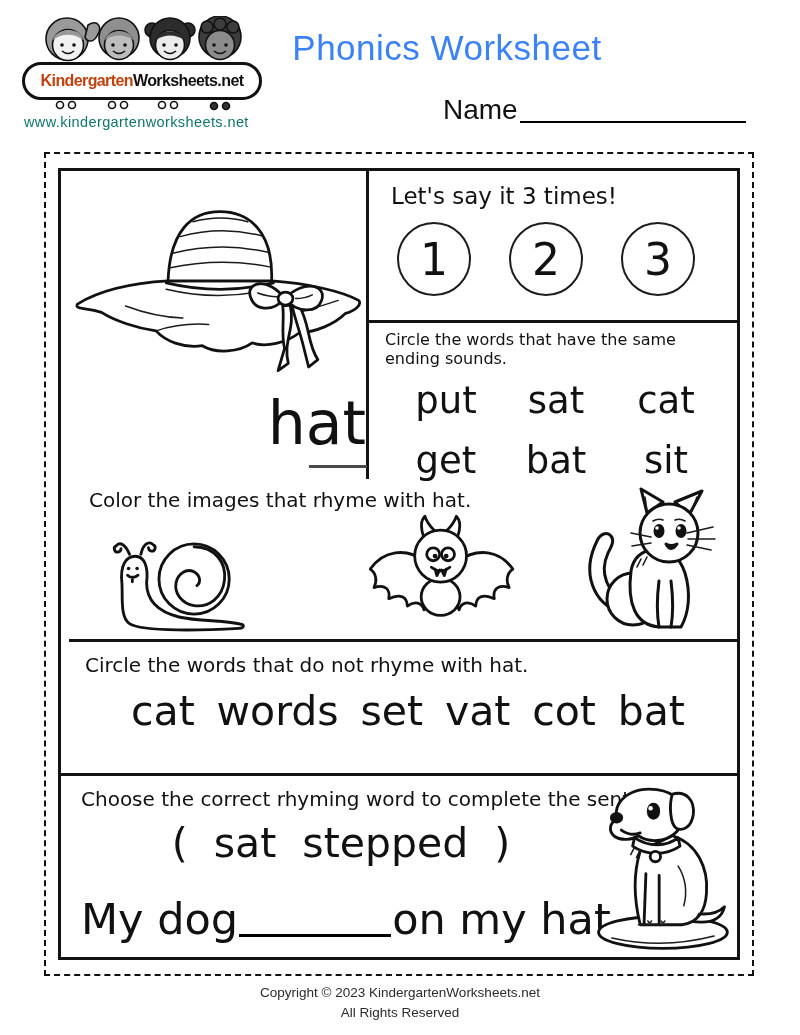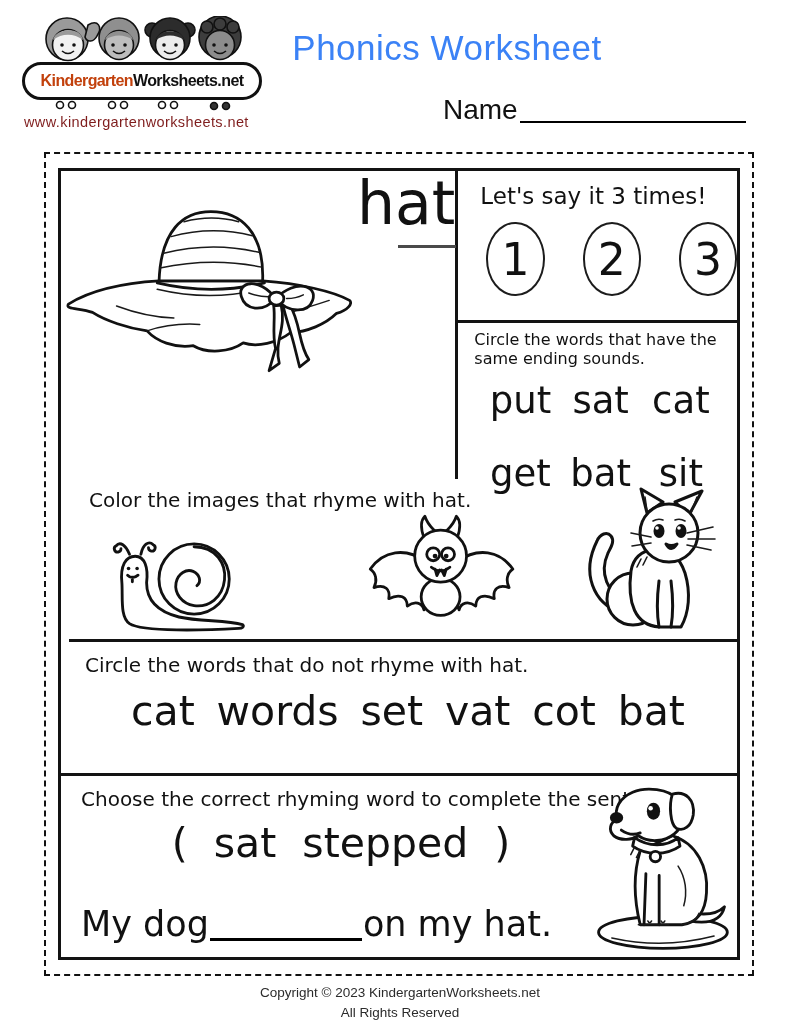--- a/index.html
+++ b/index.html
@@ -14,72 +14,72 @@
   .logo-block { position:absolute; left:22px; top:16px; width:240px; height:96px; }
   .logo-kids { position:absolute; left:0; top:0; }
   .logo-banner {
     position:absolute; left:0; top:46px; width:240px; height:38px;
     border:3px solid #111; border-radius:999px; background:#fff;
     display:flex; align-items:center; justify-content:center;
     font-weight:bold; font-size:16px; letter-spacing:-0.6px; white-space:nowrap;
   }
   .brand-gray { color:#c2410c; }
   .brand-black { color:#111; }
-  .logo-url { position:absolute; left:24px; top:114px; font-size:14.5px; color:#7f1d1d; letter-spacing:0.4px; }
+  .logo-url { position:absolute; left:24px; top:114px; font-size:14.5px; color:#0f766e; letter-spacing:0.4px; }
 
   .page-title { position:absolute; left:252px; top:28px; width:390px; text-align:center;
     font-size:35px; font-weight:500; color:#3b82f6; letter-spacing:0.5px; }
 
   .name-row { position:absolute; left:443px; top:94px; width:303px; display:flex; }
   .name-label { font-size:28px; }
   .name-line { flex:1; border-bottom:2.5px solid #000; margin-bottom:3px; margin-left:2px; }
 
   
   .sheet { position:absolute; left:44px; top:152px; width:710px; height:824px;
     border:2.5px dashed #111; }
   .grid { position:absolute; left:12px; top:14px; width:682px; height:792px;
     border:3px solid #131313; display:flex; flex-direction:column; background:#fff; }
 
   .row1 { flex:0 0 308px; display:flex; min-height:0; }
   .cell-hat { flex:0 0 308px; border-right:3px solid #131313; display:flex;
-    flex-direction:row; align-items:flex-start; }
+    flex-direction:column; align-items:flex-end; }
   .hat-svg { margin-top:24px; }
   .focus-word { margin-top:2px; font-size:60px; font-weight:500; line-height:1; }
   .fw-ul { position:relative; }
   .fw-ul::after { content:""; position:absolute; left:3px; right:-1px; bottom:-10px;
     height:3px; background:#4a4a4a; }
 
   .col-right { flex:1; display:flex; flex-direction:column; min-width:0; }
   .cell-sayit { flex:0 0 152px; border-bottom:3px solid #131313; padding:12px 0 0 22px; }
   .sayit-instr { font-size:23px; }
   .circles-row { display:flex; gap:38px; margin-top:13px; padding-left:6px; }
   .num-circle { width:74px; height:74px; border:2.5px solid #1c1c1c; border-radius:50%;
     display:flex; align-items:center; justify-content:center; font-size:44px; background:#fff; }
   .cell-ending { flex:1; padding:7px 10px 0 16px; }
   .ending-instr { font-size:16px; }
   .word-grid { display:grid; grid-template-columns:1fr 1fr 1fr; justify-items:center;
-    margin-top:4px; padding:0 6px; row-gap:16px; }
+    margin-top:4px; padding:0 6px; row-gap:3px; }
   .word-grid span { font-size:37px; line-height:1.55; }
 
   .row2 { flex:0 0 163px; border-bottom:3px solid #131313; position:relative; padding:9px 0 0 20px;margin-left:8px; }
   .instr { font-size:20px; }
   .img-snail { position:absolute; left:32px; bottom:6px; }
   .img-bat { position:absolute; left:292px; bottom:12px; }
   .img-cat { position:absolute; left:500px; bottom:4px; }
 
   .row3 { flex:0 0 134px; border-bottom:3px solid #131313; padding:11px 0 0 24px; }
   .row3-words { display:flex; justify-content:space-between; padding:0 52px 0 46px; margin-top:10px; }
   .row3-words span { font-size:41px; }
 
   .row4 { flex:1; position:relative; padding:11px 0 0 20px; }
   .img-dog { position:absolute; right:4px; bottom:3px; }
   .choices { width:520px; display:flex; justify-content:center; gap:26px; margin-top:8px;
     font-size:41px; }
-  .sentence { position:absolute; left:20px; bottom:14px; display:flex; align-items:flex-start;
-    gap:1px; font-size:35px; line-height:1.1; }
+  .sentence { position:absolute; left:20px; bottom:14px; display:flex; align-items:center;
+    gap:1px; font-size:43px; line-height:1.1; }
   .blank { display:inline-block; width:152px; height:36px; border-bottom:3.5px solid #000; }
 
   .footer { position:absolute; left:0; top:983px; width:800px; text-align:center;
     font-size:13.5px; line-height:1.5; color:#2b2b2b; }
 
   svg .ln { fill:none; stroke:#111; stroke-width:3; stroke-linecap:round; stroke-linejoin:round; }
   svg .lnw { fill:#fff; stroke:#111; stroke-width:3; stroke-linecap:round; stroke-linejoin:round; }
   svg .thin { fill:none; stroke:#1a1a1a; stroke-width:1.6; stroke-linecap:round; }
 </style>
 </head>

